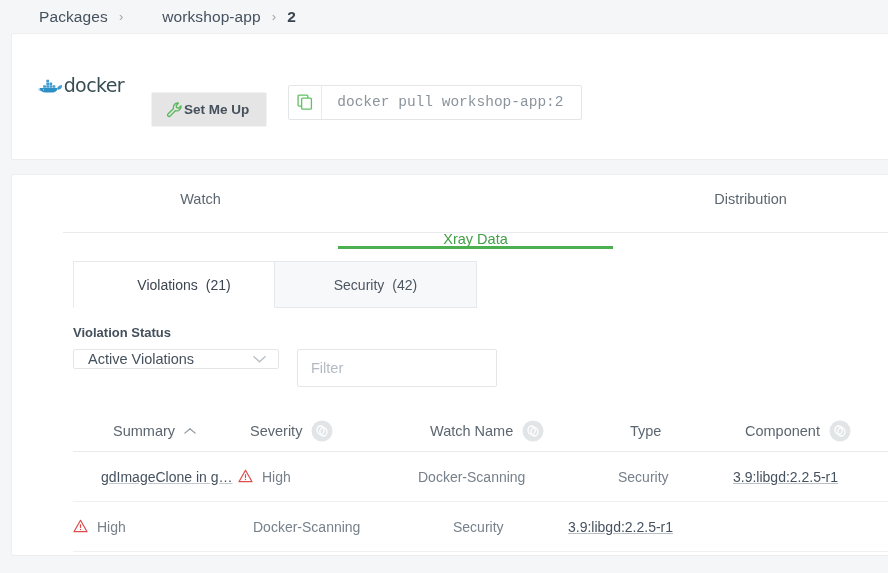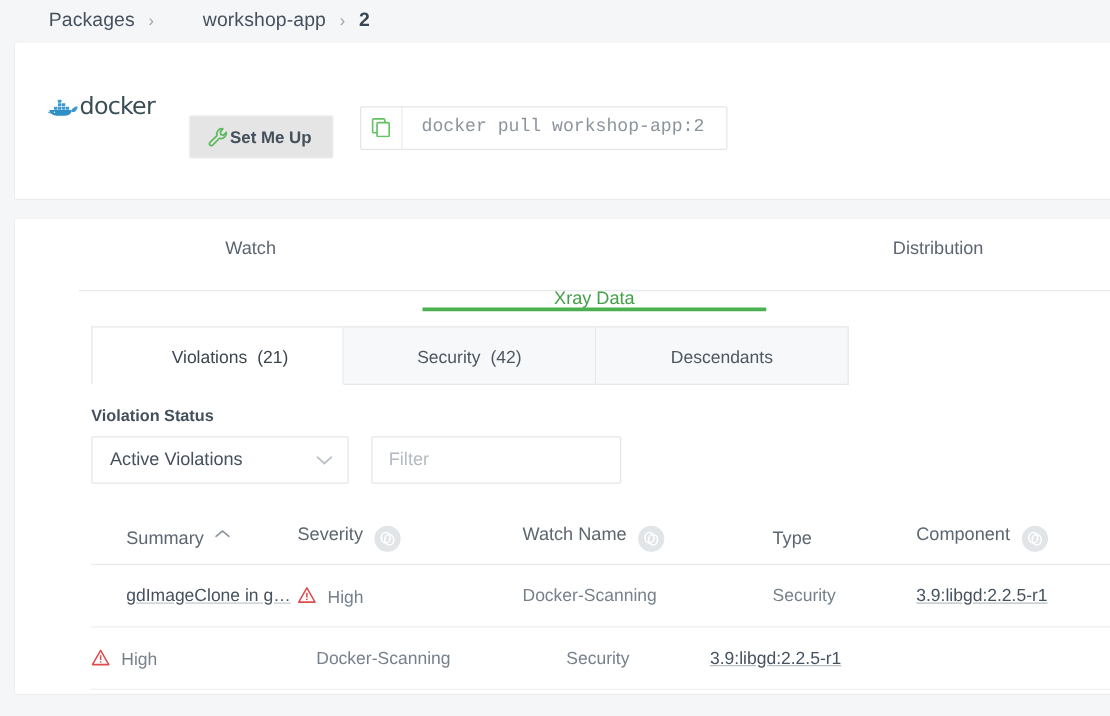--- a/index.html
+++ b/index.html
@@ -199,21 +199,21 @@
   
   .filter-area { margin: 17px 0 0 61px; }
   .filter-label {
     font-size: 13px;
     font-weight: bold;
     color: #44505c;
     margin-bottom: 9px;
   }
   .filter-row { display: flex; gap: 18px; }
   .select-box {
-    width: 206px; height: 38px;
+    width: 206px; height: 20px;
     border: 1px solid #e3e6e9;
     border-radius: 2px;
     display: flex;
     align-items: center;
     justify-content: space-between;
     padding: 0 12px 0 14px;
     cursor: pointer;
     background: #fff;
   }
   .select-value { font-size: 14.5px; color: #44505c; }
@@ -240,24 +240,26 @@
     height: 50px;
     border-bottom: 1px solid #eef0f2;
   }
   .col-summary   { width: 165px; padding-left: 28px; }
   .col-severity  { width: 180px; }
   .col-watch     { width: 200px; }
   .col-type      { width: 115px; }
   .col-component { width: 160px; }
   .th {
     display: flex;
+    align-items: center;
     gap: 9px;
     font-size: 14.5px;
     color: #5c6670;
     cursor: pointer;
+    margin-left: 12px;
   }
   .th-icon-wrap { display: flex; align-items: center; }
   .td {
     font-size: 14px;
     color: #77818b;
     white-space: nowrap;
   }
   .td.summary {
     color: #45515e;
     text-decoration: underline;
@@ -337,23 +339,20 @@
 
   <div class="subtabs">
     <div class="subtab active">
       <span>Violations</span>
       <b>(21)</b>
     </div>
     <div class="subtab">
       <span>Security</span>
       <b>(42)</b>
     </div>
-    <div class="subtab">
-      <span>Descendants</span>
-    </div>
   </div>
 
   <div class="filter-area">
     <div class="filter-label">Violation Status</div>
     <div class="filter-row">
       <div class="select-box">
         <span class="select-value">Active Violations</span>
         <svg width="13" height="9" viewBox="0 0 14 9">
           <path d="M1 1.5L7 7l6-5.5" fill="none" stroke="#b9c0c7" stroke-width="1.6" stroke-linecap="round"></path>
         </svg>

